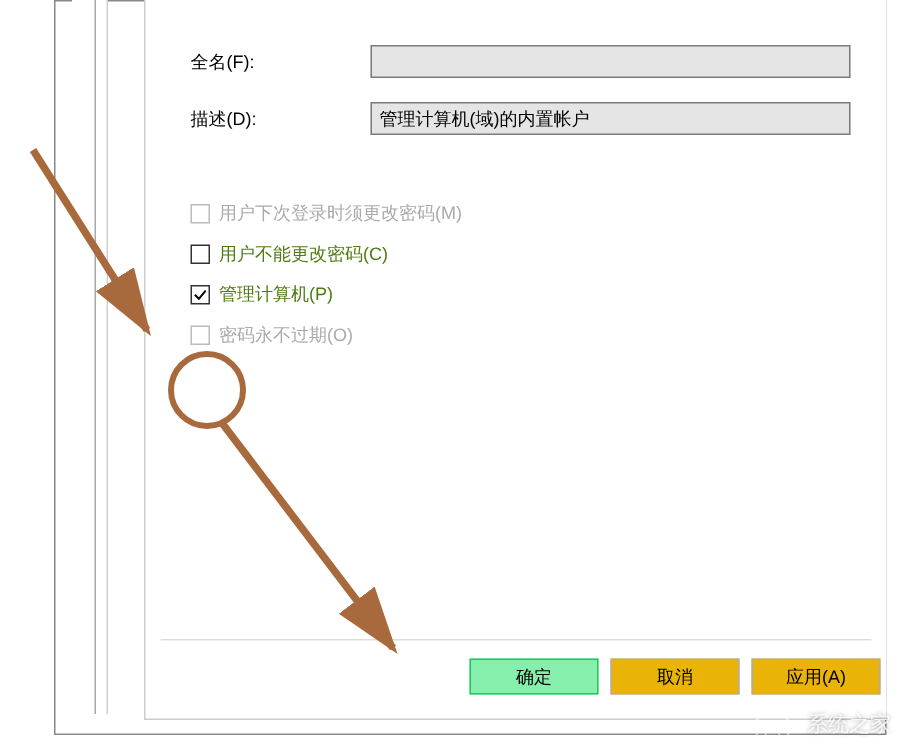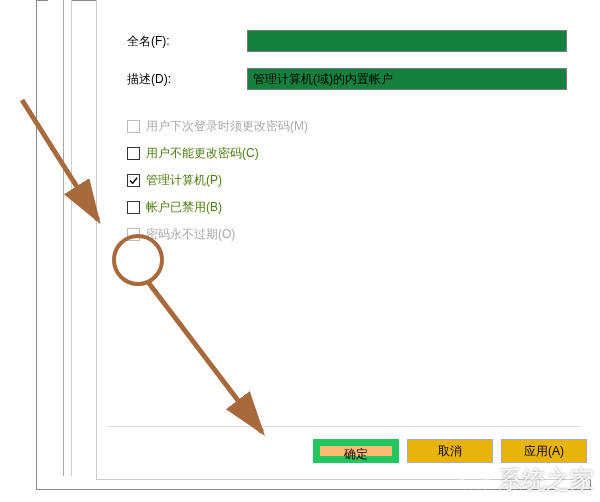--- a/index.html
+++ b/index.html
@@ -60,27 +60,27 @@
     gap: 20px;
   }
   .row label {
     width: 100px;
     color: #000;
   }
   .text-input {
     height: 22px;
     width: 320px;
     border: 1px solid #7a7a7a;
-    background: #15803d;
+    background: #e5e5e5;
     padding: 2px 5px;
     font-size: 12px;
     font-family: inherit;
   }
   .checks {
-    margin-top: 28px;
+    margin-top: 44px;
   }
   .check-row {
     display: flex;
     align-items: center;
     margin-bottom: 10px;
     color: #4d7c0f;
   }
   .check-row.disabled { color: #aaaaaa; }
   .checkbox {
     width: 13px;
@@ -109,22 +109,22 @@
     width: 86px;
     height: 24px;
     border: 1px solid #adadad;
     background: #eab308;
     font-size: 12px;
     font-family: inherit;
     cursor: pointer;
     padding: 0;
   }
   .btn.primary {
-    border: 7px solid #22c55e;
-    background: #fdba74;
+    border: 1px solid #22c55e;
+    background: #86efac;
   }
   .dialog-sep {
     position: absolute;
     bottom: 52px;
     left: 10px;
     right: 10px;
     height: 1px;
     background: #ddd;
   }
   
@@ -142,21 +142,21 @@
     height: 52px;
     border: 4px solid #a86a3d;
     border-radius: 50%;
     pointer-events: none;
   }
   .watermark {
     position: absolute;
     right: 6px;
     bottom: 6px;
     color: rgba(255,255,255,0.85);
-    font-size: 24px;
+    font-size: 14px;
     text-shadow: 0 0 3px rgba(0,0,0,0.4);
     display: flex;
     align-items: center;
     gap: 8px;
     pointer-events: none;
     text-align: center;
   }
   .watermark-icon {
     width: 30px;
     height: 26px;
@@ -197,24 +197,20 @@
 
       <div class="check-row">
         <span class="checkbox">
           <svg class="checkmark" viewBox="0 0 10 10">
             <polyline points="1,5 4,8 9,2" fill="none" stroke="#000" stroke-width="1.5"></polyline>
           </svg>
         </span>
         <span>管理计算机(P)</span>
       </div>
 
-      <div class="check-row">
-        <span class="checkbox"></span>
-        <span>帐户已禁用(B)</span>
-      </div>
 
       <div class="check-row disabled">
         <span class="checkbox disabled"></span>
         <span>密码永不过期(O)</span>
       </div>
 
     </div>
   </div>
 
   <div class="dialog-sep"></div>

